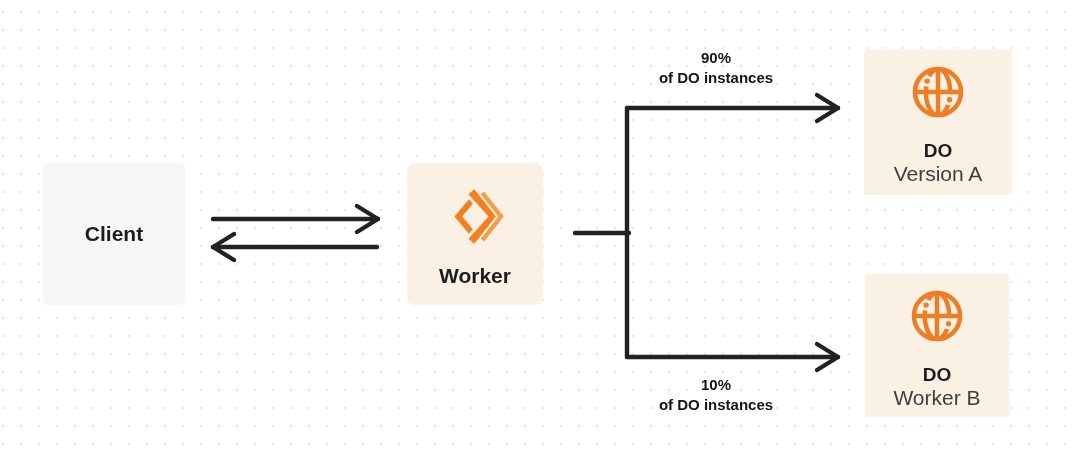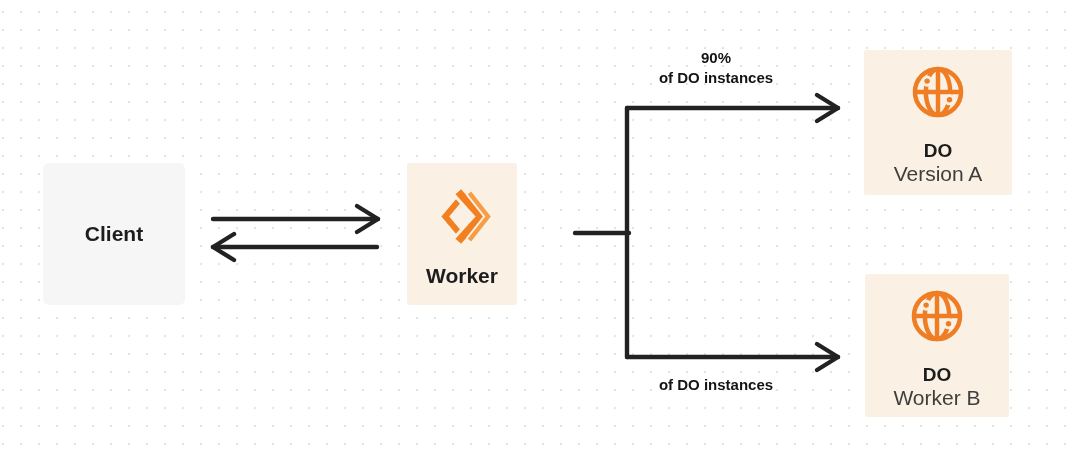--- a/index.html
+++ b/index.html
@@ -47,23 +47,23 @@
     align-items:center;
     justify-content:center;
   }
   .node-client {
     left:43px; top:163px; width:142px; height:142px;
     background: var(--box-gray);
     border-radius:6px;
   }
   .node-client .big-label { font-size:21px; font-weight:700; color:var(--text-dark); }
   .node-worker {
-    left:407px; top:163px; width:110px; height:142px;
+    left:407px; top:163px; width:136px; height:142px;
     background: var(--box-cream);
-    border-radius:3px;
+    border-radius:8px;
     justify-content:flex-start;
   }
   .node-worker .icon-wrap { margin-top:17px; width:62px; height:73px; }
   .node-worker .big-label { margin-top:11px; font-size:21px; font-weight:700; color:var(--text-dark); }
   .node-do {
     background: var(--box-cream);
     border-radius:2px;
     justify-content:flex-start;
   }
   .node-do-a { left:864px; top:50px;  width:148px; height:145px; }
@@ -126,20 +126,21 @@
     </span>
     <span class="big-label">Worker</span>
   </div>
 
   <div class="edge-label edge-label-top">
     <div>90%</div>
     <div>of DO instances</div>
   </div>
 
   <div class="edge-label edge-label-bottom">
+    <div>10%</div>
     <div>of DO instances</div>
   </div>
 
   <div class="node node-do node-do-a">
     <span class="icon-wrap">
       <svg viewBox="0 0 100 100" width="64" height="64" aria-hidden="true">
         <circle class="gl" cx="50" cy="50" r="36"></circle>
         <ellipse class="gl" cx="50" cy="50" rx="19" ry="36"></ellipse>
         <path class="gl" d="M50 14 L50 86"></path>
         <path class="gl" d="M14 50 L86 50"></path>

